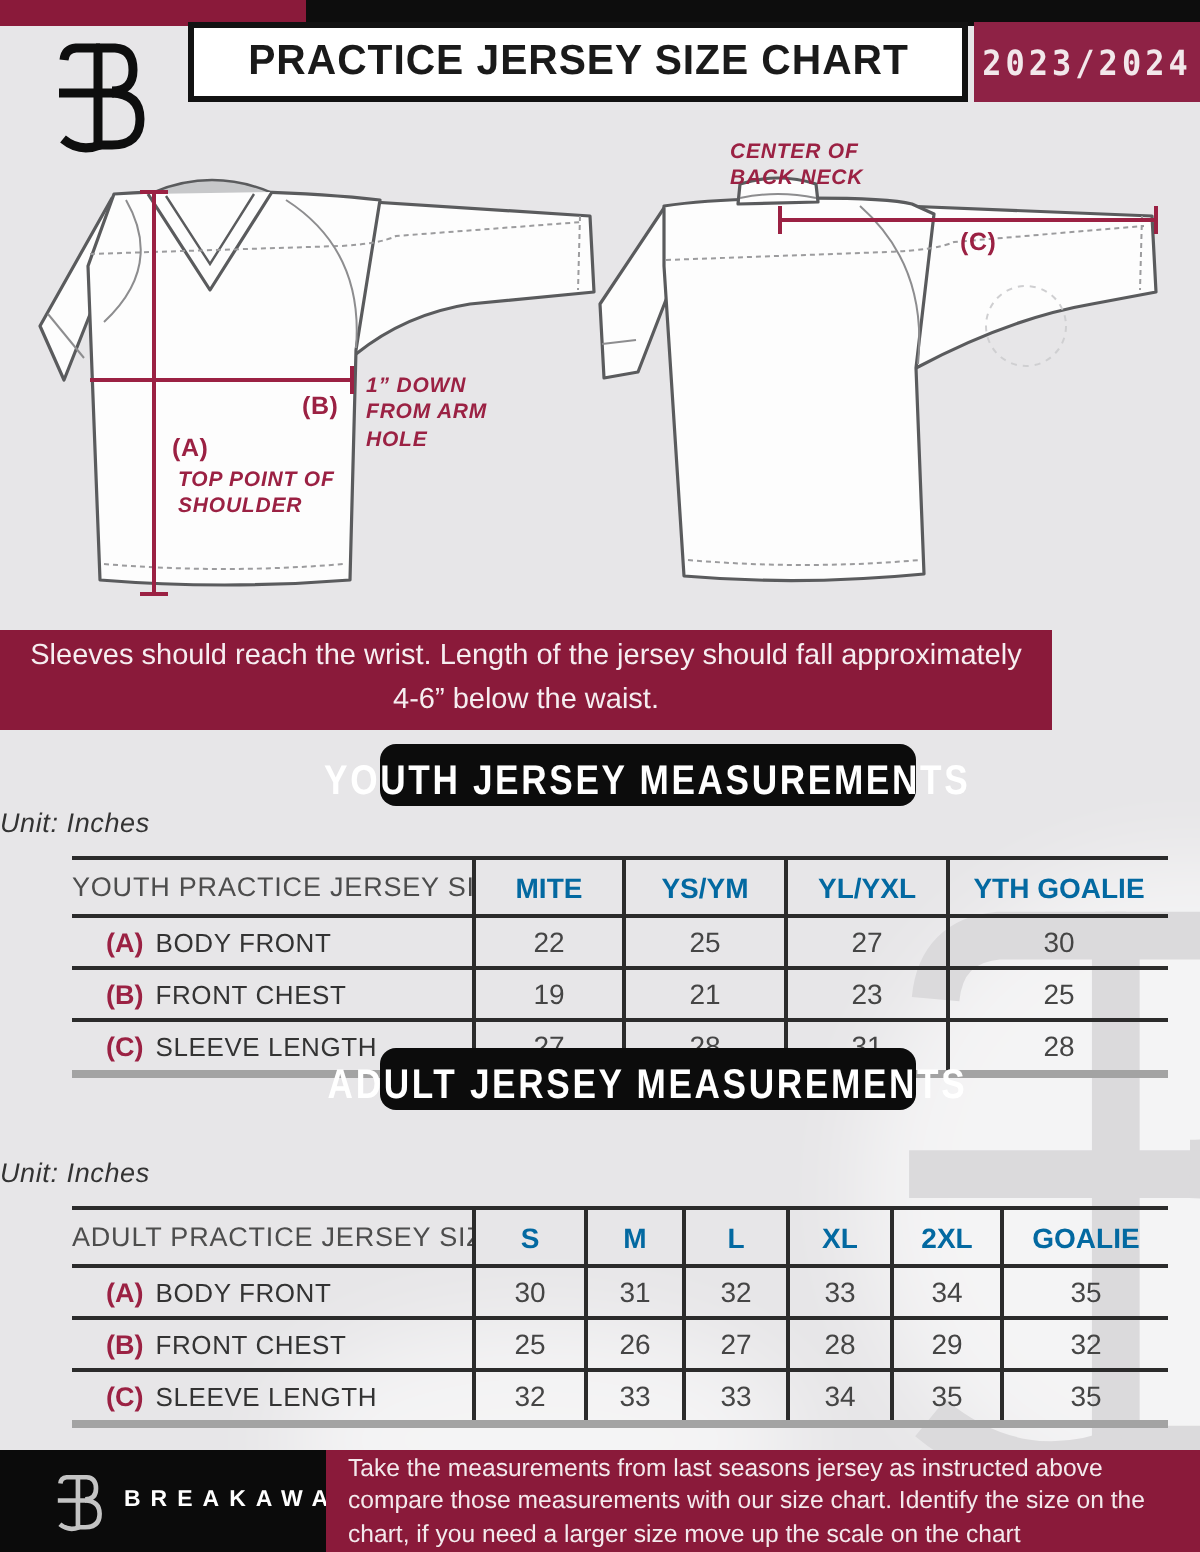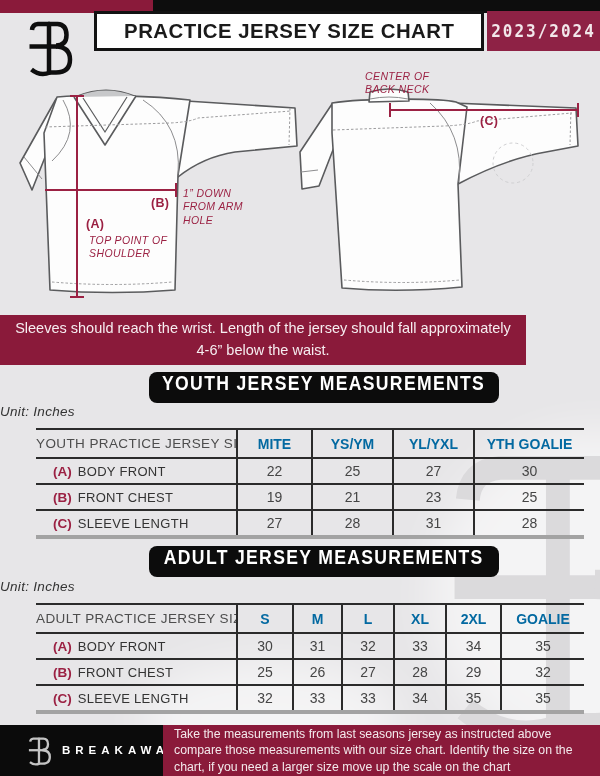--- a/index.html
+++ b/index.html
@@ -24,29 +24,29 @@
   .year-box{
     position:absolute;left:487px;top:11px;width:113px;height:40px;background:#8e2245;
     display:flex;align-items:center;justify-content:center;
   }
   .year-box span{font-family:"DejaVu Sans Mono",monospace;font-weight:bold;font-size:16px;
     letter-spacing:2px;color:#f2e7ea;transform:scaleY(1.08);}
   
   .diagram{position:absolute;left:0;top:53px;width:600px;height:262px;}
   .diagram svg{position:absolute;left:0;top:0;}
   .anno{position:absolute;color:#9b2143;font-size:10.5px;font-style:italic;
-    letter-spacing:.4px;line-height:1.28;font-weight:normal;}
+    letter-spacing:.4px;line-height:1.28;font-weight:bold;}
   .anno.key{font-style:normal;font-weight:bold;font-size:12.5px;letter-spacing:.3px;}
   
   .notice{position:absolute;left:0;top:315px;width:526px;height:50px;background:#8a1a3a;
     display:flex;align-items:center;justify-content:center;}
   .notice p{margin:0;width:500px;text-align:center;color:#f6edf0;font-size:14.5px;line-height:1.5;}
   
-  .pill{position:absolute;left:50%;transform:translateX(-50%);width:350px;height:31px;
-    background:#0c0c0c;border-radius:8px;display:flex;align-items:flex-start;justify-content:center;}
+  .pill{position:absolute;left:50%;transform:translateX(-50%);width:268px;height:31px;
+    background:#0c0c0c;border-radius:8px;display:flex;align-items:flex-end;justify-content:center;}
   .pill span{color:#fff;font-weight:bold;font-size:20px;letter-spacing:1.5px;white-space:nowrap;
     display:inline-block;transform:scale(.88,1.04);}
   .unit{position:absolute;left:0;width:600px;text-align:left;font-style:italic;
     font-size:13.5px;color:#333;letter-spacing:.3px;}
   
   table.size{position:absolute;left:36px;width:548px;border-collapse:collapse;table-layout:fixed;}
   table.size th,table.size td{border-right:2px solid #2b2b2b;padding:0;text-align:center;
     overflow:hidden;white-space:nowrap;}
   table.size th:last-child,table.size td:last-child{border-right:none;}
   table.size thead th{border-top:2px solid #2b2b2b;border-bottom:2px solid #2b2b2b;height:27px;
@@ -217,21 +217,21 @@
       <tr>
         <td class="rowlbl"><span class="rowkey">(C)</span><span class="rowtxt">SLEEVE LENGTH</span></td>
         <td>27</td>
         <td>28</td>
         <td>31</td>
         <td>28</td>
       </tr>
     </tbody>
   </table>
 
-  <div class="pill" style="top:546px">
+  <div class="pill" style="top:524px">
     <span>ADULT JERSEY MEASUREMENTS</span>
   </div>
   <div class="unit" style="top:579px">Unit: Inches</div>
   <table class="size" style="top:603px">
     <colgroup>
         <col style="width:201px">
         <col style="width:56px">
         <col style="width:49px">
         <col style="width:52px">
         <col style="width:52px">

